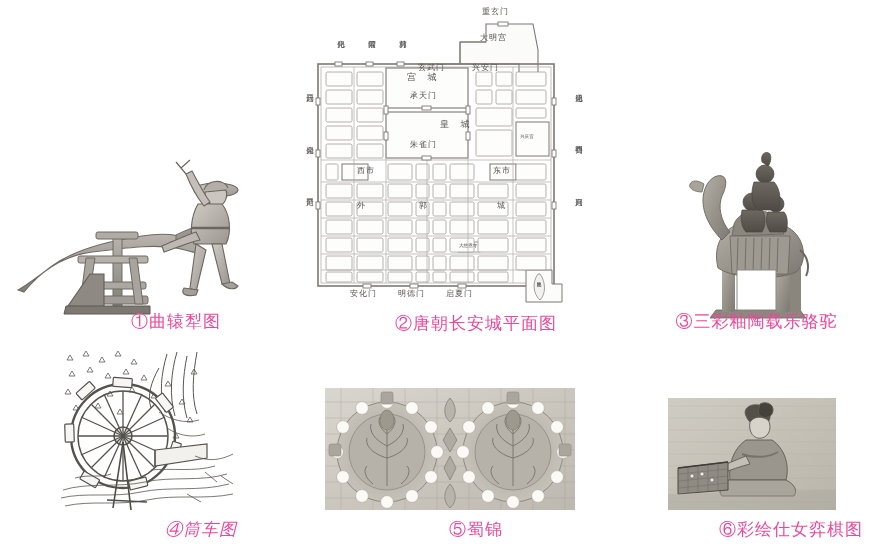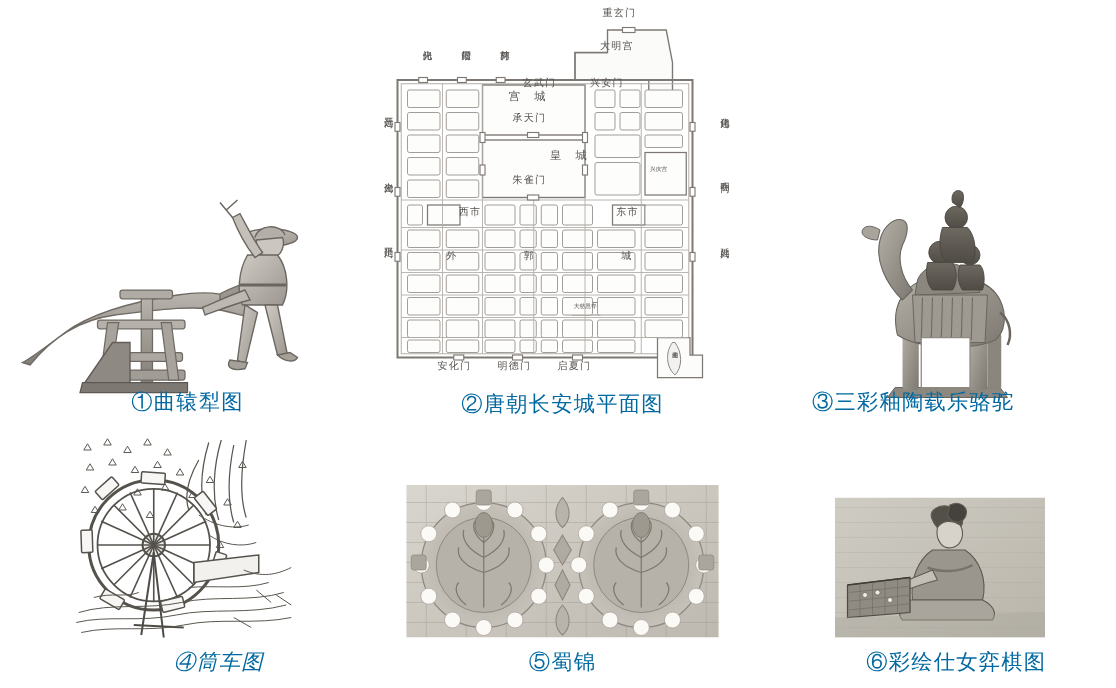--- a/index.html
+++ b/index.html
@@ -4,22 +4,23 @@
 <style>
   html,body{margin:0;padding:0;background:#ffffff;}
   body{
     width:893px;height:550px;position:relative;overflow:hidden;
     font-family:"Liberation Serif","DejaVu Serif",serif;
     color:#4a4a4a;
   }
   .panel{position:absolute;}
   .caption{
     position:absolute;width:100%;text-align:center;
-    font-size:17px;letter-spacing:1px;color:#0369a1;white-space:nowrap;
+    font-size:17px;letter-spacing:1px;color:#ec4899;white-space:nowrap;
     font-family:"Liberation Serif","DejaVu Serif",serif;
+    padding-left:26px;
   }
 
   
   #p1{left:0;top:140;width:300px;height:200px;}
   #p1 svg{display:block;}
 
   
   #p2{left:300px;top:2px;width:300px;height:305px;}
   .map{position:absolute;left:0;top:0;width:300px;height:305px;}
   .mlabel{
@@ -277,21 +278,21 @@
   <div class="mlabel mmid" style="left:50px;top:288px;">安化门</div>
   <div class="mlabel mmid" style="left:98px;top:288px;">明德门</div>
   <div class="mlabel mmid" style="left:146px;top:288px;">启夏门</div>
 
   <div class="mlabel mbig" style="left:107px;top:72px;">宫  城</div>
   <div class="mlabel mmid" style="left:110px;top:90px;">承天门</div>
   <div class="mlabel mbig" style="left:107px;top:119px;margin-left:33px;">皇  城</div>
   <div class="mlabel mmid" style="left:110px;top:139px;">朱雀门</div>
 
   <div class="mlabel tiny" style="left:220px;top:133px;">兴庆宫</div>
-  <div class="mlabel mmid" style="left:55px;top:165px;padding-left:12px;">西市</div>
+  <div class="mlabel mmid" style="left:45px;top:165px;padding-left:12px;">西市</div>
   <div class="mlabel mmid" style="left:193px;top:165px;">东市</div>
 
   <div class="mlabel mmid" style="left:57px;top:200px;">外</div>
   <div class="mlabel mmid" style="left:119px;top:200px;">郭</div>
   <div class="mlabel mmid" style="left:197px;top:200px;">城</div>
 
   <div class="mlabel tiny" style="left:159px;top:242px;">大慈恩寺</div>
   <div class="mlabel tiny vert" style="left:236px;top:276px;">曲江池</div>
 </div>
 <div class="caption cap2">②唐朝长安城平面图</div>

